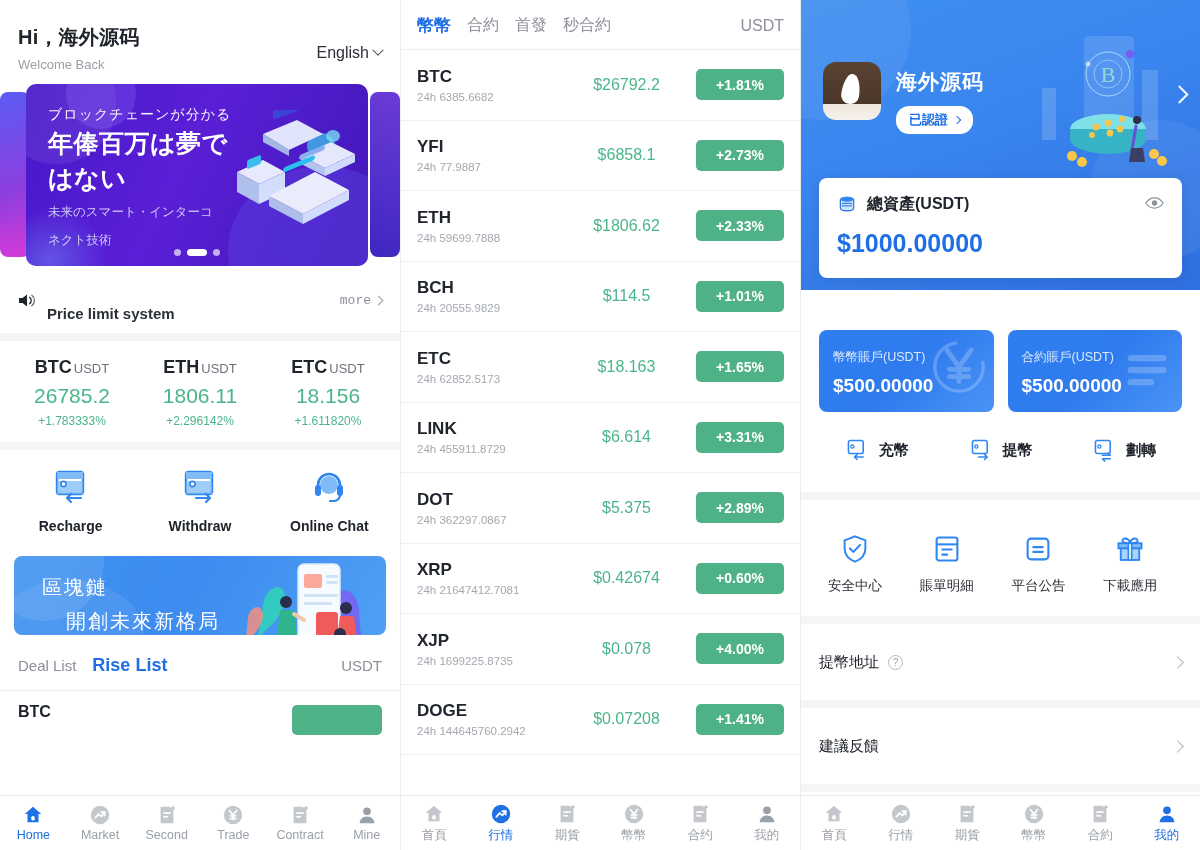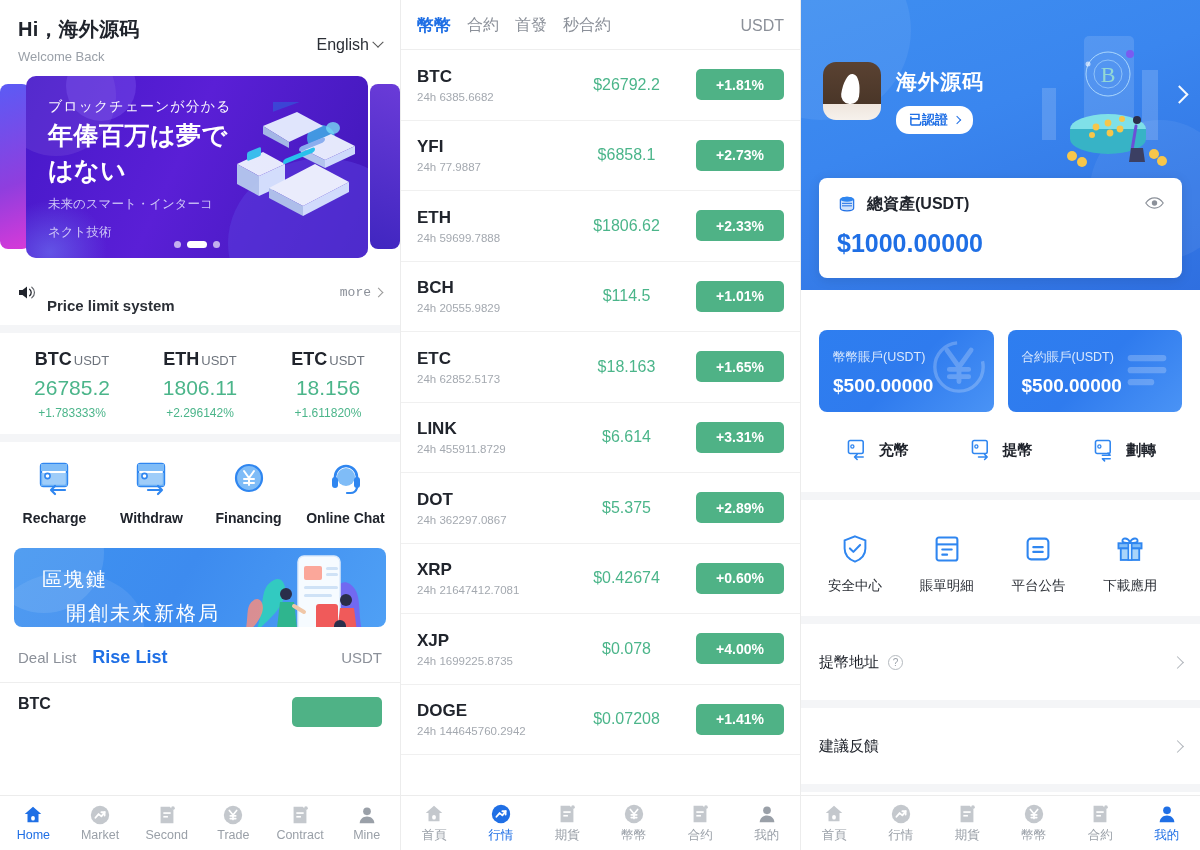--- a/index.html
+++ b/index.html
@@ -6,21 +6,21 @@
   html, body {
     width: 1200px; height: 850px;
     font-family: "Liberation Sans", "DejaVu Sans", sans-serif;
     background: #fff; overflow: hidden;
   }
   .screens { display: flex; width: 1200px; height: 850px; }
   .panel { width: 400px; height: 850px; position: relative; overflow: hidden; background: #fff; }
   .panel + .panel { border-left: 1px solid #ececec; }
 
   
-  .p1-head { padding: 16px 18px 8px 18px; display:flex; justify-content:space-between; align-items:flex-start; }
+  .p1-head { padding: 24px 18px 8px 18px; display:flex; justify-content:space-between; align-items:flex-start; }
   .p1-hi { font-size: 20px; font-weight: bold; color: #20242c; letter-spacing:.2px; }
   .p1-welcome { font-size: 13px; color: #9aa0a8; margin-top: 6px; }
   .p1-lang { font-size: 16px; color: #2b2f36; display:flex; align-items:center; gap:5px; margin-top:20px;}
   .chev-d { width:8px; height:8px; border-right:1.6px solid #555; border-bottom:1.6px solid #555; transform: rotate(45deg) translate(-2px,-2px); }
 
   .carousel { position: relative; height: 185px; margin-top: 4px; }
   .slide-side { position:absolute; top: 8px; width: 30px; height: 165px; border-radius: 8px; }
   .slide-side.left { left: 0; background: linear-gradient(160deg,#5b5bf5,#8f3ede 60%, #d83ad8); }
   .slide-side.right { right: 0; background: linear-gradient(200deg,#6a3bd8,#4026c0); }
   .slide-main { position:absolute; left: 26px; right: 32px; top: 0; height: 182px; border-radius: 10px;
@@ -247,28 +247,20 @@
       </div>
       <div class="act">
         <svg width="40" height="36" viewBox="0 0 40 36">
           <rect x="6" y="4" width="26" height="22" rx="2.5" fill="none" stroke="#2f86f0" stroke-width="2.4"></rect>
           <rect x="6" y="4" width="26" height="7" fill="#7fbcf7"></rect>
           <rect x="6" y="13" width="26" height="13" fill="#7fbcf7" opacity=".75"></rect>
           <circle cx="12.5" cy="16" r="2.6" fill="#fff" stroke="#2f86f0" stroke-width="1.6"></circle>
           <path d="M16 30 H30 M26 26 L30 30 L26 34" stroke="#2f86f0" stroke-width="2.2" fill="none" stroke-linecap="round" stroke-linejoin="round"></path>
         </svg>
         <div class="act-label">Withdraw</div>
-      </div>
-      <div class="act">
-        <svg width="40" height="36" viewBox="0 0 40 36">
-          <circle cx="20" cy="18" r="13" fill="#7fbcf7"></circle>
-          <circle cx="20" cy="18" r="13" fill="none" stroke="#2f86f0" stroke-width="2.2"></circle>
-          <path d="M15 11 L20 18 L25 11 M15 19h10 M15 23h10 M20 18v7" stroke="#fff" stroke-width="2" fill="none" stroke-linecap="round"></path>
-        </svg>
-        <div class="act-label">Financing</div>
       </div>
       <div class="act">
         <svg width="40" height="36" viewBox="0 0 40 36">
           <circle cx="20" cy="17" r="9" fill="#7fbcf7"></circle>
           <path d="M9 20v-3a11 11 0 0122 0v3" stroke="#2f86f0" stroke-width="2.6" fill="none" stroke-linecap="round"></path>
           <rect x="6" y="17" width="6" height="11" rx="3" fill="#2f86f0"></rect>
           <rect x="28" y="17" width="6" height="11" rx="3" fill="#2f86f0"></rect>
           <path d="M31 28a7 7 0 01-7 5h-3" stroke="#2f86f0" stroke-width="2.2" fill="none" stroke-linecap="round"></path>
         </svg>
         <div class="act-label">Online Chat</div>

